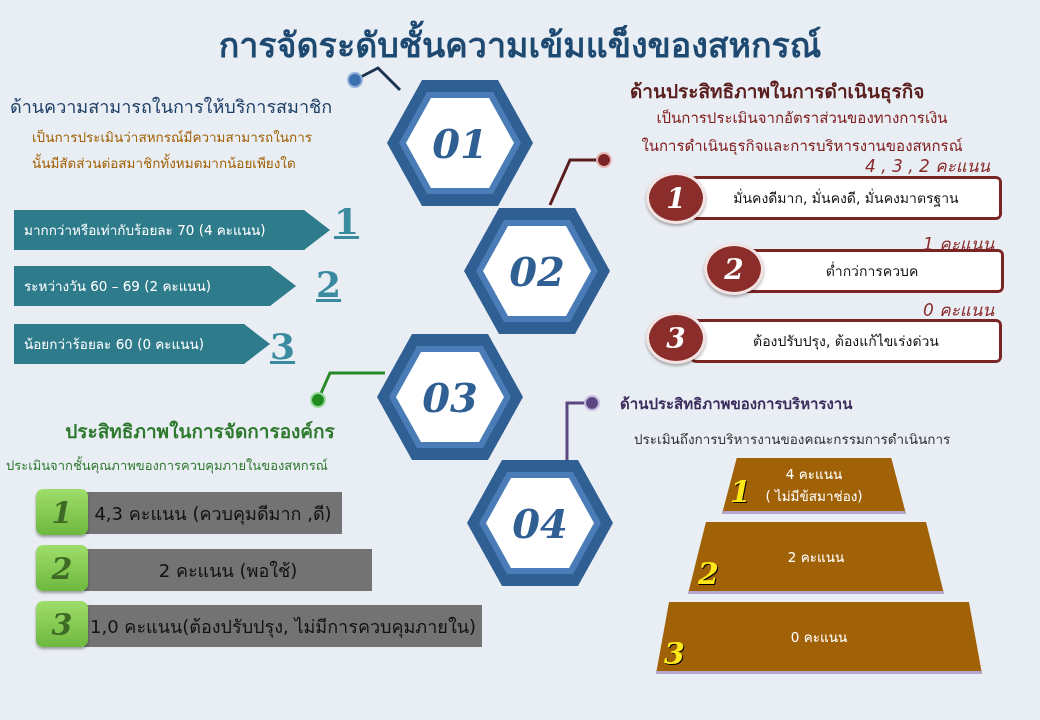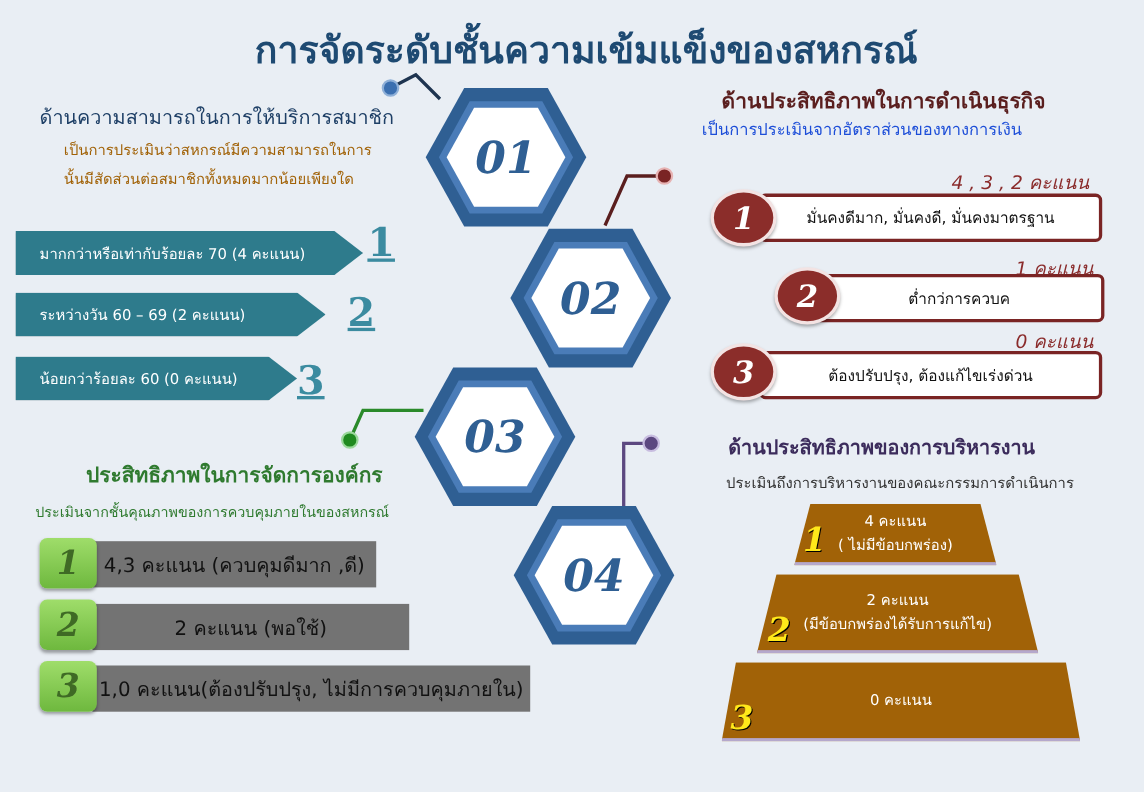--- a/index.html
+++ b/index.html
@@ -2,21 +2,21 @@
 <html><head>
 <meta charset="utf-8">
 <style>
   * { box-sizing: border-box; margin: 0; padding: 0; }
   html, body { width: 1040px; height: 720px; overflow: hidden; }
   body {
     background: #e9eef4;
     font-family: "DejaVu Sans", sans-serif;
     position: relative;
   }
-  .abs { position: absolute; padding-left: 26px; }
+  .abs { position: absolute; }
 
   .main-title {
     left: 0; width: 1040px; top: 18px;
     text-align: center;
     font-size: 34px; font-weight: bold;
     color: #1e4a72;
     letter-spacing: 0px;
   }
 
   
@@ -36,33 +36,33 @@
     font-style: italic;
   }
 
   
   .s1-title { left: 10px; top: 92px; font-size: 18px; font-weight: normal; color: #1e3f66; }
   .s1-desc { left: 32px; top: 124px; font-size: 13.5px; line-height: 26px; color: #a16207; width: 340px; }
   .teal-arrow {
     position: absolute; left: 14px; height: 40px;
     background: #2e7b8c;
     color: #fff; font-size: 13.5px;
-    display: flex; align-items: center; padding-left: 22px;
+    display: flex; align-items: center; padding-left: 10px;
     clip-path: polygon(0 0, calc(100% - 26px) 0, 100% 50%, calc(100% - 26px) 100%, 0 100%);
     box-shadow: 0 1px 2px rgba(0,0,0,0.3);
   }
   .teal-num {
     position: absolute; font-size: 36px; font-weight: bold; color: #3b8ba0;
     text-decoration: underline; text-decoration-color: #3b8ba0;
     font-family: "DejaVu Serif", serif;
   }
 
   
   .s2-title { left: 630px; top: 76px; font-size: 19px; font-weight: bold; color: #5a1e1e; }
-  .s2-desc { left: 612px; top: 104px; font-size: 15px; line-height: 28px; color: #1d4ed8; text-align: left; width: 380px; }
+  .s2-desc { left: 612px; top: 104px; font-size: 15px; line-height: 28px; color: #7f1d1d; text-align: center; width: 380px; }
   .maroon-score { font-size: 17px; color: #8a2b2b; font-style: italic; }
   .maroon-box {
     position: absolute; height: 44px;
     background: #fff;
     border: 3px solid #7a2424;
     border-radius: 6px;
     display: flex; align-items: center; justify-content: center;
     font-size: 14px; color: #111;
   }
   .maroon-circle {
@@ -88,21 +88,21 @@
     position: absolute; left: 36px; width: 52px; height: 46px;
     background: linear-gradient(#9fdd6a, #6eb83e);
     border-radius: 7px;
     box-shadow: 0 2px 3px rgba(0,0,0,0.35);
     display: flex; align-items: center; justify-content: center;
     font-size: 30px; font-weight: bold; color: #3f6a25; font-style: italic;
     font-family: "DejaVu Serif", serif;
   }
 
   
-  .s4-title { left: 636px; top: 392px; font-size: 18px; font-weight: bold; color: #3c2c5c; }
+  .s4-title { left: 620px; top: 392px; font-size: 15px; font-weight: bold; color: #3c2c5c; }
   .s4-desc { left: 634px; top: 428px; font-size: 13.5px; color: #333; }
   .trap {
     position: absolute;
     background: #a16207;
     color: #fff; font-size: 13.5px; text-align: center;
     display: flex; flex-direction: column; justify-content: center; align-items: center;
     line-height: 22px;
     border-bottom: 3px solid #b5a8cc;
   }
   .trap-num {
@@ -172,20 +172,21 @@
 <div class="teal-arrow" style="top:210px; width:316px;">มากกว่าหรือเท่ากับร้อยละ  70 (4 คะแนน)</div>
 <div class="teal-num" style="left:334px; top:200px;">1</div>
 <div class="teal-arrow" style="top:266px; width:282px;">ระหว่างวัน 60 – 69 (2 คะแนน)</div>
 <div class="teal-num" style="left:316px; top:263px;">2</div>
 <div class="teal-arrow" style="top:324px; width:256px;">น้อยกว่าร้อยละ  60 (0 คะแนน)</div>
 <div class="teal-num" style="left:270px; top:325px;">3</div>
 
 <div class="abs s2-title">ด้านประสิทธิภาพในการดำเนินธุรกิจ</div>
 <div class="abs s2-desc">
   <div>เป็นการประเมินจากอัตราส่วนของทางการเงิน</div>
+  <div>ในการดำเนินธุรกิจและการบริหารงานของสหกรณ์</div>
 </div>
 
 <div class="abs maroon-score" style="right:50px; top:152px;">4 , 3 , 2 คะแนน</div>
 <div class="maroon-box" style="left:690px; top:176px; width:312px;">มั่นคงดีมาก, มั่นคงดี, มั่นคงมาตรฐาน</div>
 <div class="maroon-circle" style="left:646px; top:172px;">1</div>
 
 <div class="abs maroon-score" style="right:46px; top:230px;">1 คะแนน</div>
 <div class="maroon-box" style="left:740px; top:249px; width:264px;">ต่ำกว่การควบค</div>
 <div class="maroon-circle" style="left:704px; top:243px;">2</div>
 
@@ -201,26 +202,25 @@
 <div class="green-box" style="top:549px; width:288px;">2 คะแนน (พอใช้)</div>
 <div class="green-num" style="top:545px;">2</div>
 <div class="green-box" style="top:605px; width:398px;">1,0 คะแนน(ต้องปรับปรุง, ไม่มีการควบคุมภายใน)</div>
 <div class="green-num" style="top:601px;">3</div>
 
 <div class="abs s4-title">ด้านประสิทธิภาพของการบริหารงาน</div>
 <div class="abs s4-desc">ประเมินถึงการบริหารงานของคณะกรรมการดำเนินการ</div>
 
 <div class="trap" style="left:722px; top:458px; width:184px; height:56px; clip-path:polygon(8% 0, 92% 0, 100% 100%, 0 100%);">
   <div>4 คะแนน</div>
-  <div>( ไม่มีข้อบกพร่อง)</div>
+  <div>( ไม่มีข้สมาช่อง)</div>
 </div>
 <div class="trap-num" style="left:730px; top:474px;">1</div>
 
 <div class="trap" style="left:688px; top:522px; width:256px; height:72px; clip-path:polygon(7% 0, 93% 0, 100% 100%, 0 100%);">
   <div>2 คะแนน</div>
-  <div>(มีข้อบกพร่องได้รับการแก้ไข)</div>
 </div>
 <div class="trap-num" style="left:698px; top:556px;">2</div>
 
 <div class="trap" style="left:656px; top:602px; width:326px; height:72px; clip-path:polygon(4% 0, 96% 0, 100% 100%, 0 100%);">
   <div>0 คะแนน</div>
 </div>
 <div class="trap-num" style="left:664px; top:636px;">3</div>
 
 </body></html>

